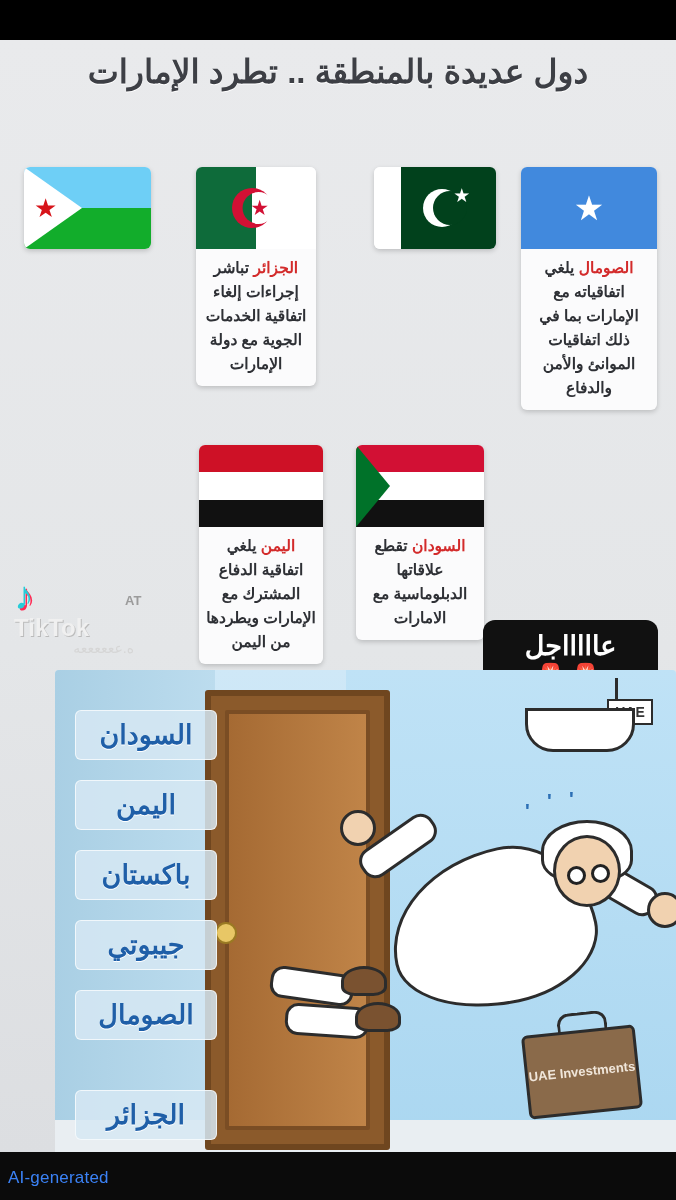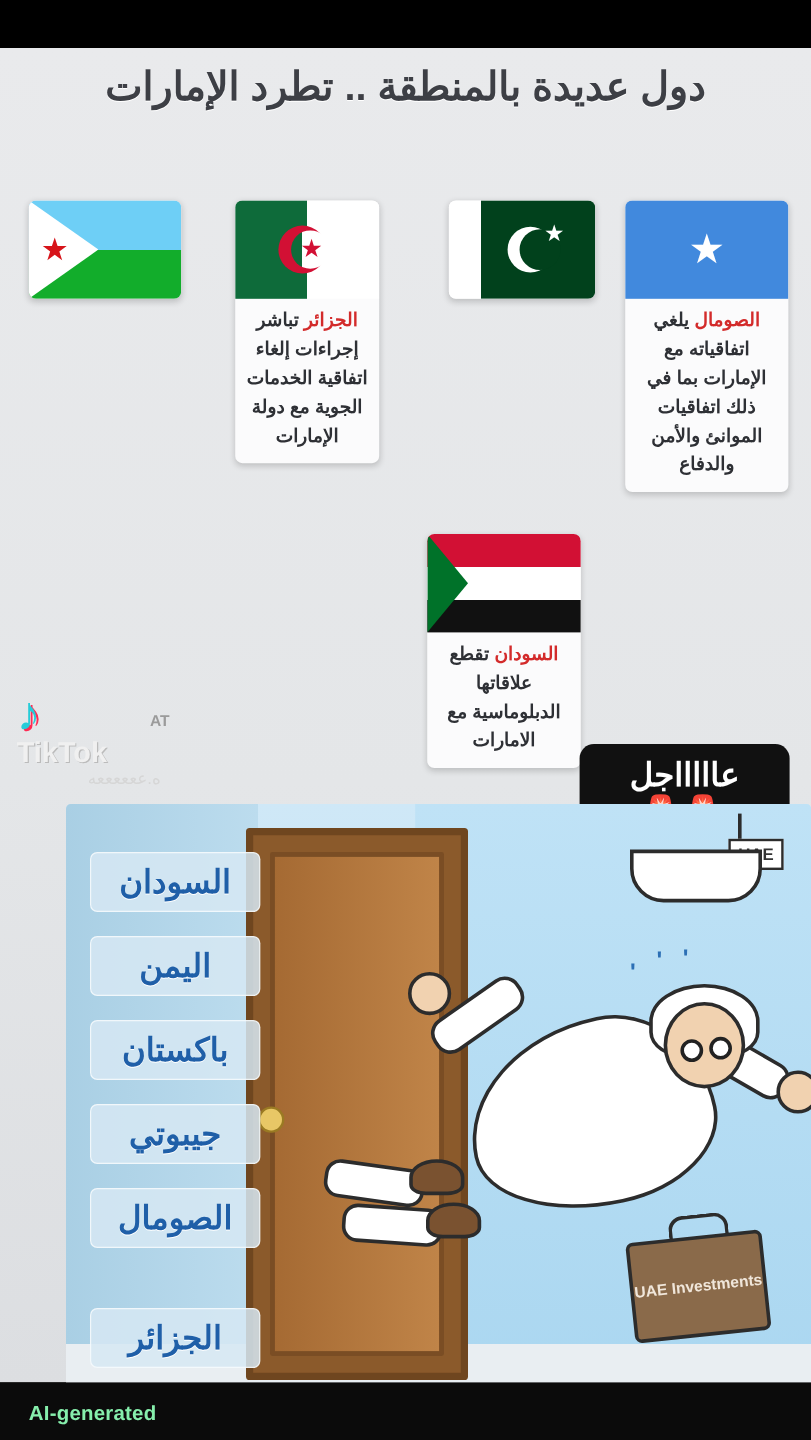--- a/index.html
+++ b/index.html
@@ -9,21 +9,21 @@
     position:relative;
   }
   .screen{
     position:absolute;inset:0;width:676px;height:1200px;
     background:#000;overflow:hidden;
   }
   
   .top-bar{position:absolute;left:0;top:0;width:676px;height:40px;background:#000;}
   .bottom-bar{position:absolute;left:0;bottom:0;width:676px;height:48px;background:#0b0b0b;}
   .ai-tag{
-    position:absolute;left:24px;bottom:12px;color:#86efac;font-size:17px;font-weight:bold;
+    position:absolute;left:8px;bottom:12px;color:#3b82f6;font-size:17px;font-weight:normal;
     letter-spacing:.2px;
   }
   
   .poster{
     position:absolute;left:0;top:40px;width:676px;height:1112px;
     background:linear-gradient(180deg,#e9eaec 0%,#e4e6e8 55%,#dcdee1 100%);
   }
   .headline{
     position:absolute;top:10px;left:0;width:676px;text-align:center;
     direction:rtl;color:#3d3f45;font-weight:bold;font-size:33px;
@@ -226,20 +226,27 @@
     <div class="card" id="card-somalia">
       <div class="flag fl-so">
         <div class="st">★</div>
       </div>
       <div class="card-text">
         <span class="cname">الصومال</span>
         <span>يلغي اتفاقياته مع الإمارات بما في ذلك اتفاقيات الموانئ والأمن والدفاع</span>
       </div>
     </div>
 
+    <div class="card" id="card-yemen">
+      <div class="flag fl-ye"></div>
+      <div class="card-text">
+        <span class="cname">اليمن</span>
+        <span>يلغي اتفاقية الدفاع المشترك مع الإمارات ويطردها من اليمن</span>
+      </div>
+    </div>
 
     <div class="card" id="card-sudan">
       <div class="flag fl-sd">
         <div class="grn"></div>
       </div>
       <div class="card-text">
         <span class="cname">السودان</span>
         <span>تقطع علاقاتها الدبلوماسية مع الامارات</span>
       </div>
     </div>

